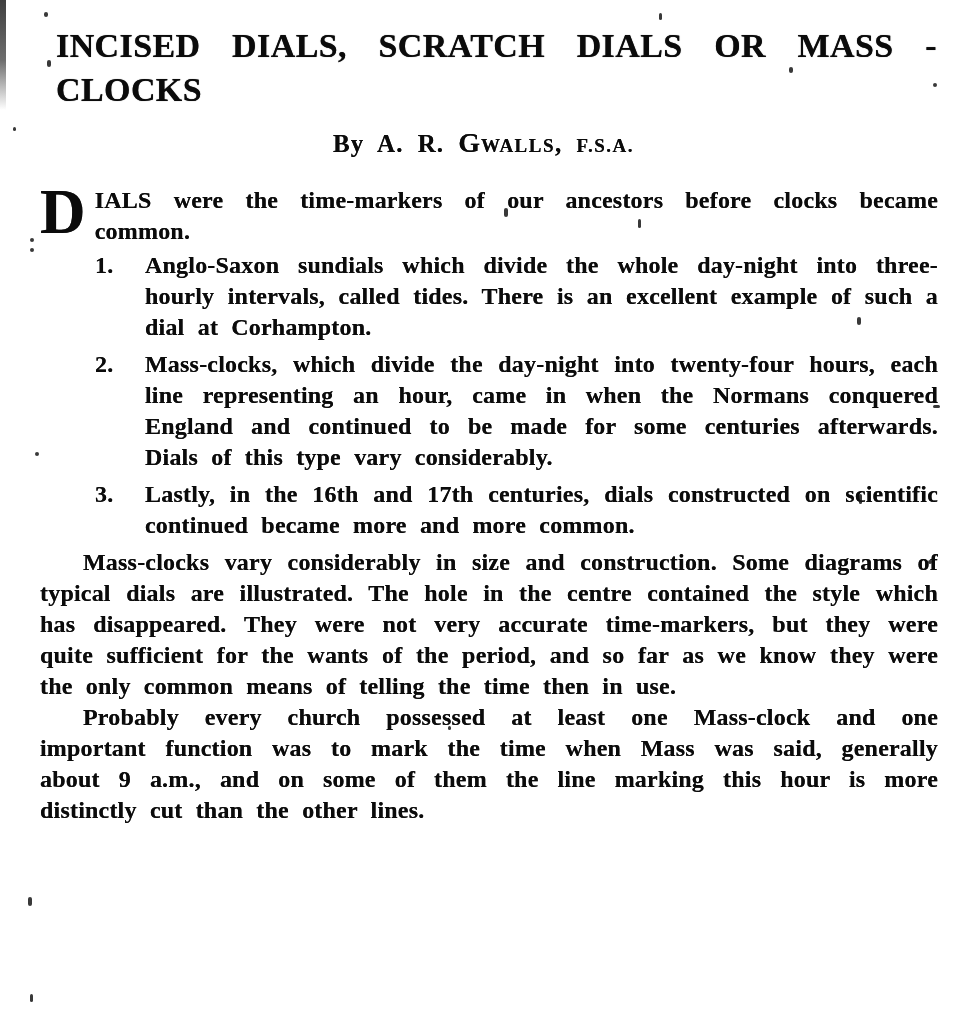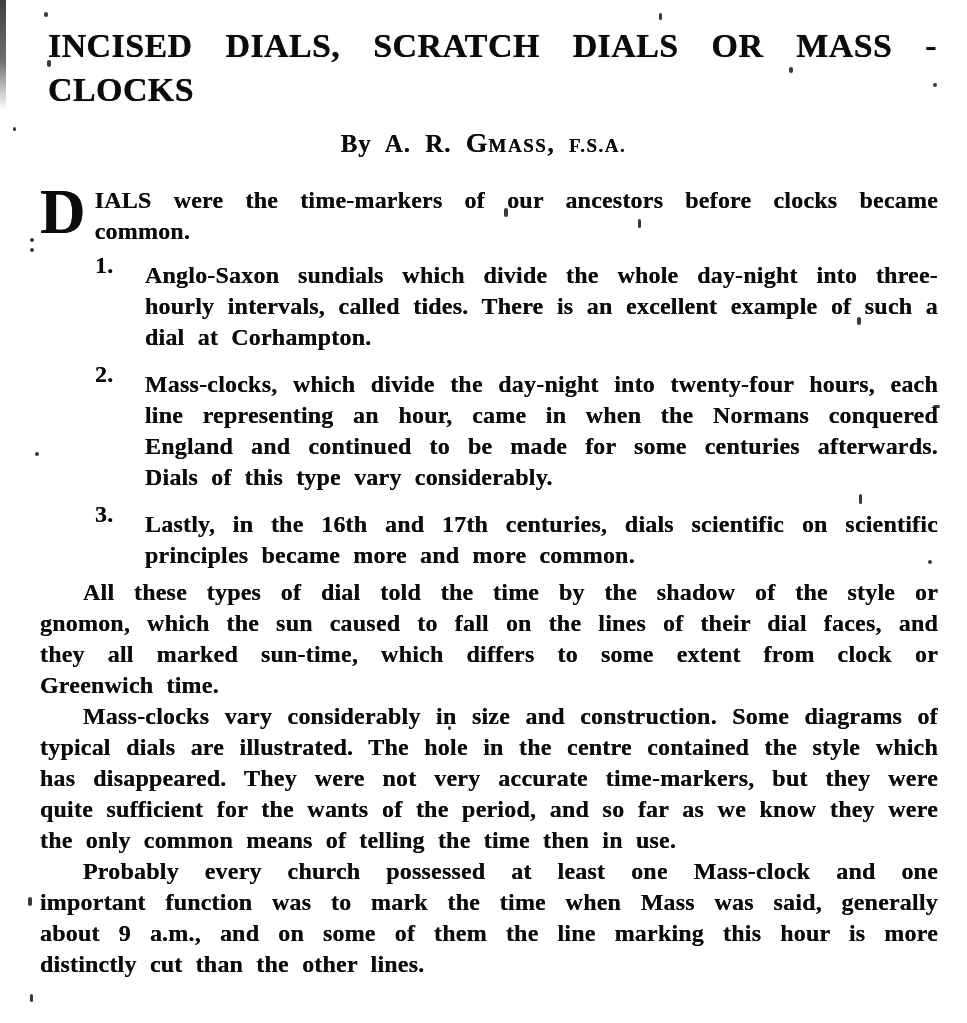--- a/index.html
+++ b/index.html
@@ -43,20 +43,21 @@
     font-weight: bold;
     line-height: 44px;
     letter-spacing: 0.4px;
     word-spacing: 6px;
     text-shadow: 0 0 0.7px rgba(0,0,0,0.85);
   }
   .title-line {
     display: block;
     text-align: justify;
     text-align-last: justify;
+    margin-left: 8px;
   }
   .title-line.second { word-spacing: 14px; }
 
   .byline {
     margin-top: 15px;
     text-align: center;
     font-weight: bold;
     font-size: 25px;
     letter-spacing: 1px;
     word-spacing: 7px;
@@ -90,21 +91,20 @@
     display: flex;
     margin: 2px 0 6px 55px;
   }
   .list-num {
     flex: none;
     width: 50px;
   }
   .list-body {
     flex: 1;
     text-align: justify;
-    margin-top: 10px;
   }
 </style>
 </head>
 <body>
 
 <div class="page">
 
   <div class="edge-strip"></div>
   <div class="noise-layer">
       <div class="speck" style="left: 44px; top: 12px; width: 4px; height: 5px;"></div>
@@ -127,21 +127,21 @@
       <div class="speck" style="left: 13px; top: 127px; width: 3px; height: 4px;"></div>
     </div>
 
   <h1 class="title">
     <span class="title-line first">INCISED DIALS, SCRATCH DIALS OR MASS - CLOCKS</span>
   </h1>
 
   <div class="byline">
     <span>By A. R.</span>
     <span>
-      <span class="name-initial">G</span><span class="small-caps">MASS</span></span><span>,</span>
+      <span class="name-initial">G</span><span class="small-caps">WALLS</span></span><span>,</span>
     <span class="small-caps">F.S.A.</span>
   </div>
 
   <div class="body-text">
 
     <p class="intro-para">
       <span class="dropcap">D</span><span>IALS were the time-markers of our ancestors before clocks became common.</span>
     </p>
 
 
@@ -149,24 +149,23 @@
       <div class="list-item">
         <span class="list-num">1.</span>
         <span class="list-body">Anglo-Saxon sundials which divide the whole day-night into three-hourly intervals, called tides.  There is an excellent example of such a dial at Corhampton.</span>
       </div>
       <div class="list-item">
         <span class="list-num">2.</span>
         <span class="list-body">Mass-clocks, which divide the day-night into twenty-four hours, each line representing an hour, came in when the Normans conquered England and continued to be made for some centuries afterwards.  Dials of this type vary considerably.</span>
       </div>
       <div class="list-item">
         <span class="list-num">3.</span>
-        <span class="list-body">Lastly, in the 16th and 17th centuries, dials scientific on scientific principles became more and more common.</span>
+        <span class="list-body">Lastly, in the 16th and 17th centuries, dials constructed on scientific continued became more and more common.</span>
       </div>
     </div>
 
-    <p class="p-indent">All these types of dial told the time by the shadow of the style or gnomon, which the sun caused to fall on the lines of their dial faces, and they all marked sun-time, which differs to some extent from clock or Greenwich time.</p>
 
     <p class="p-indent">Mass-clocks vary considerably in size and construction.  Some diagrams of typical dials are illustrated.  The hole in the centre contained the style which has disappeared.  They were not very accurate time-markers, but they were quite sufficient for the wants of the period, and so far as we know they were the only common means of telling the time then in use.</p>
 
     <p class="p-indent">Probably every church possessed at least one Mass-clock and one important function was to mark the time when Mass was said, generally about 9 a.m., and on some of them the line marking this hour is more distinctly cut than the other lines.</p>
 
   </div>
 </div>
 
 </body></html>

